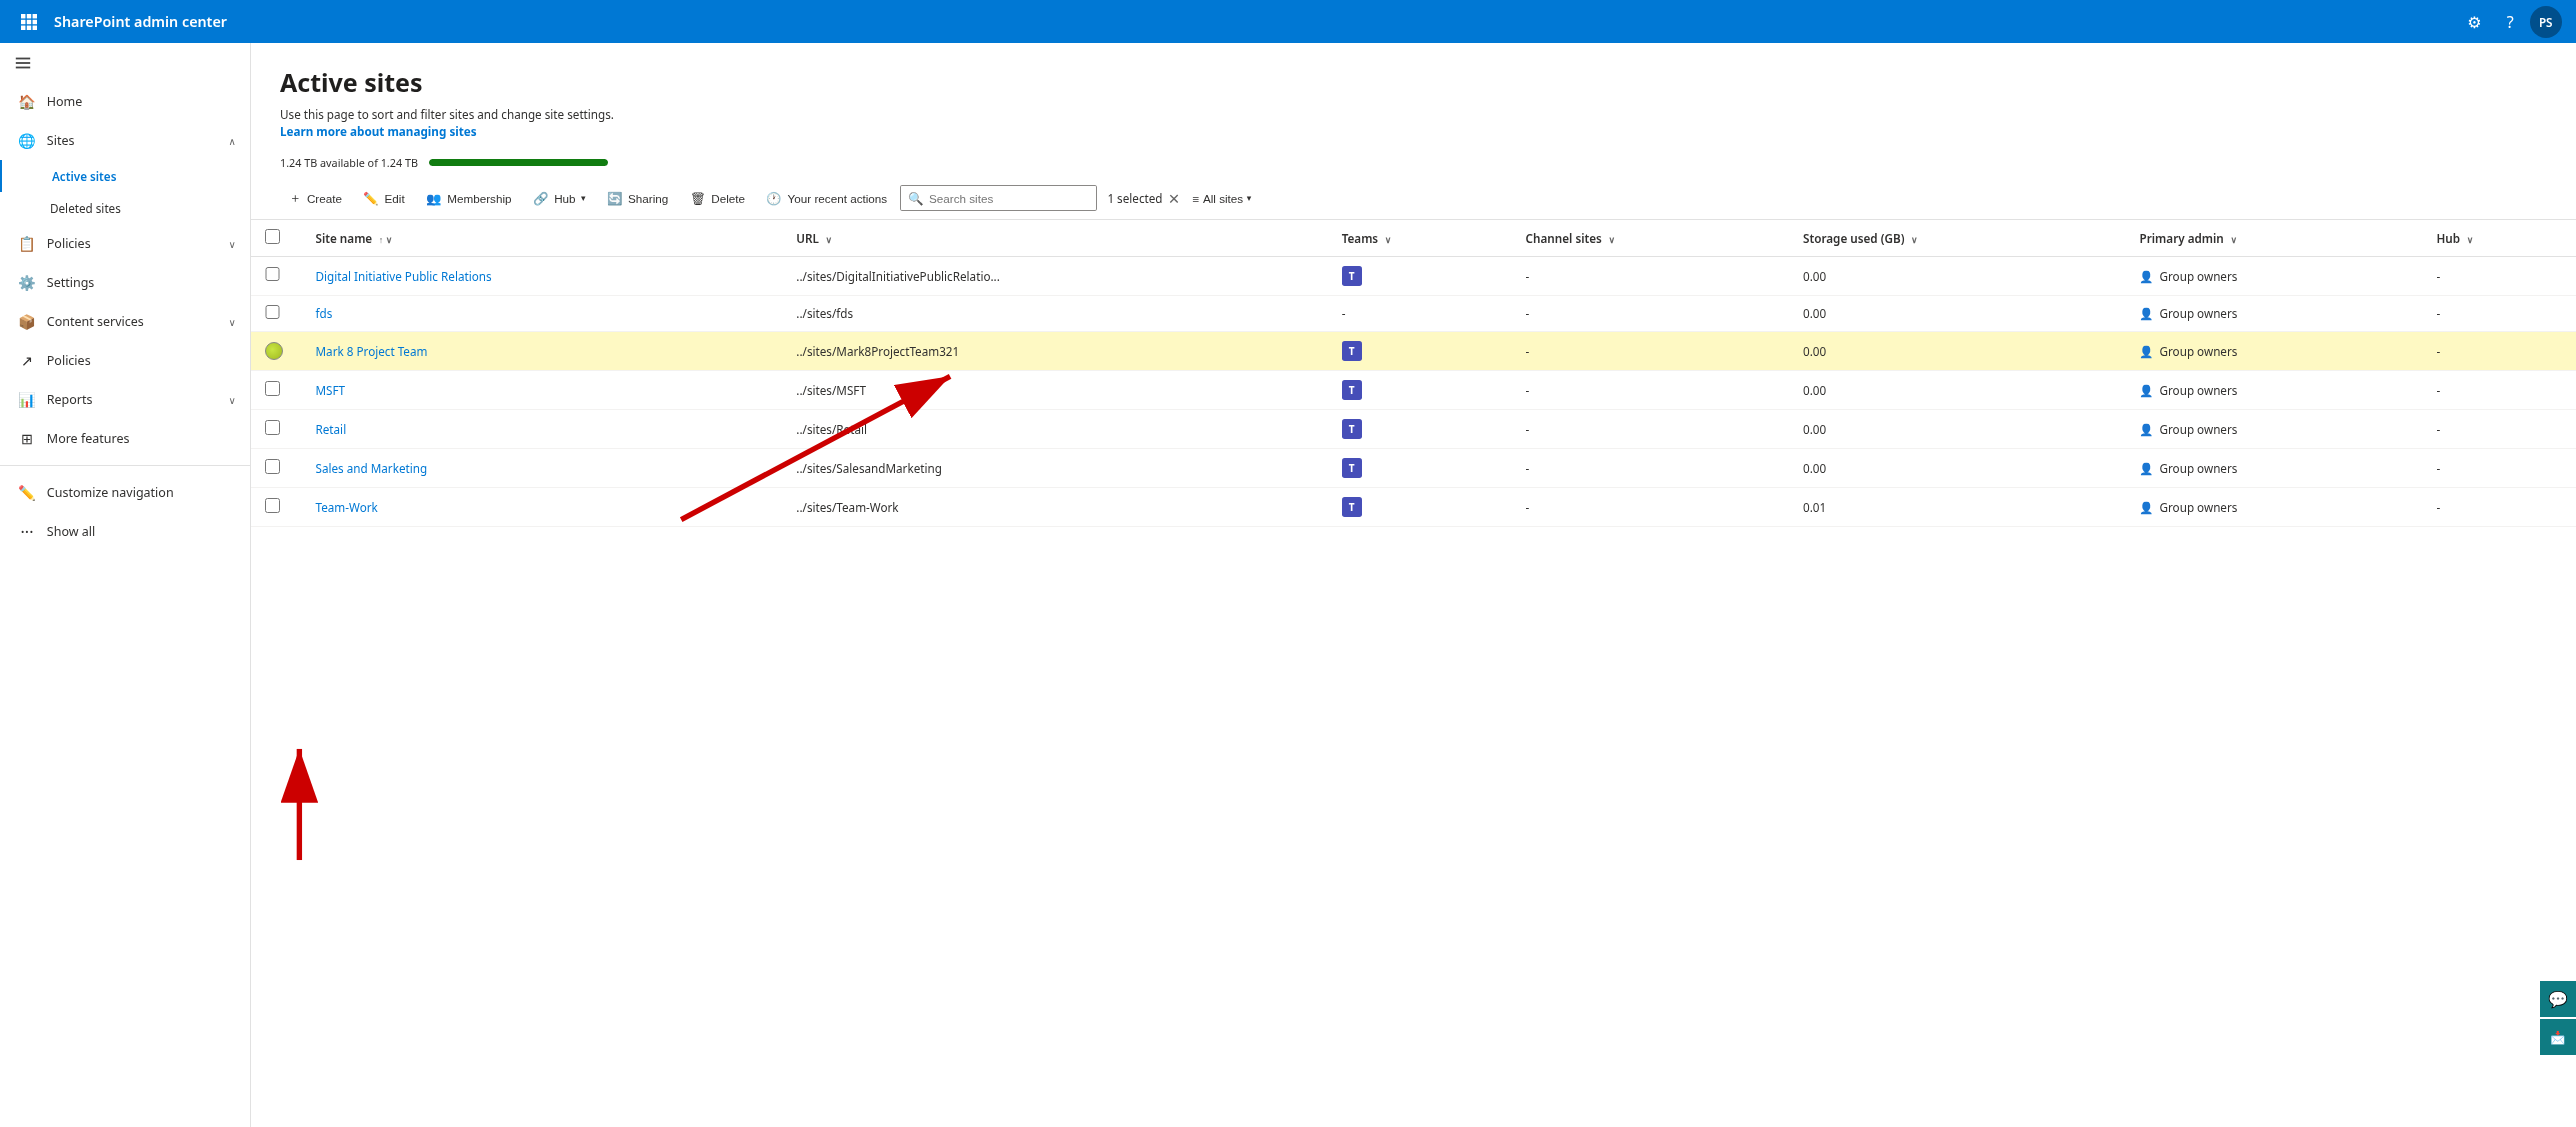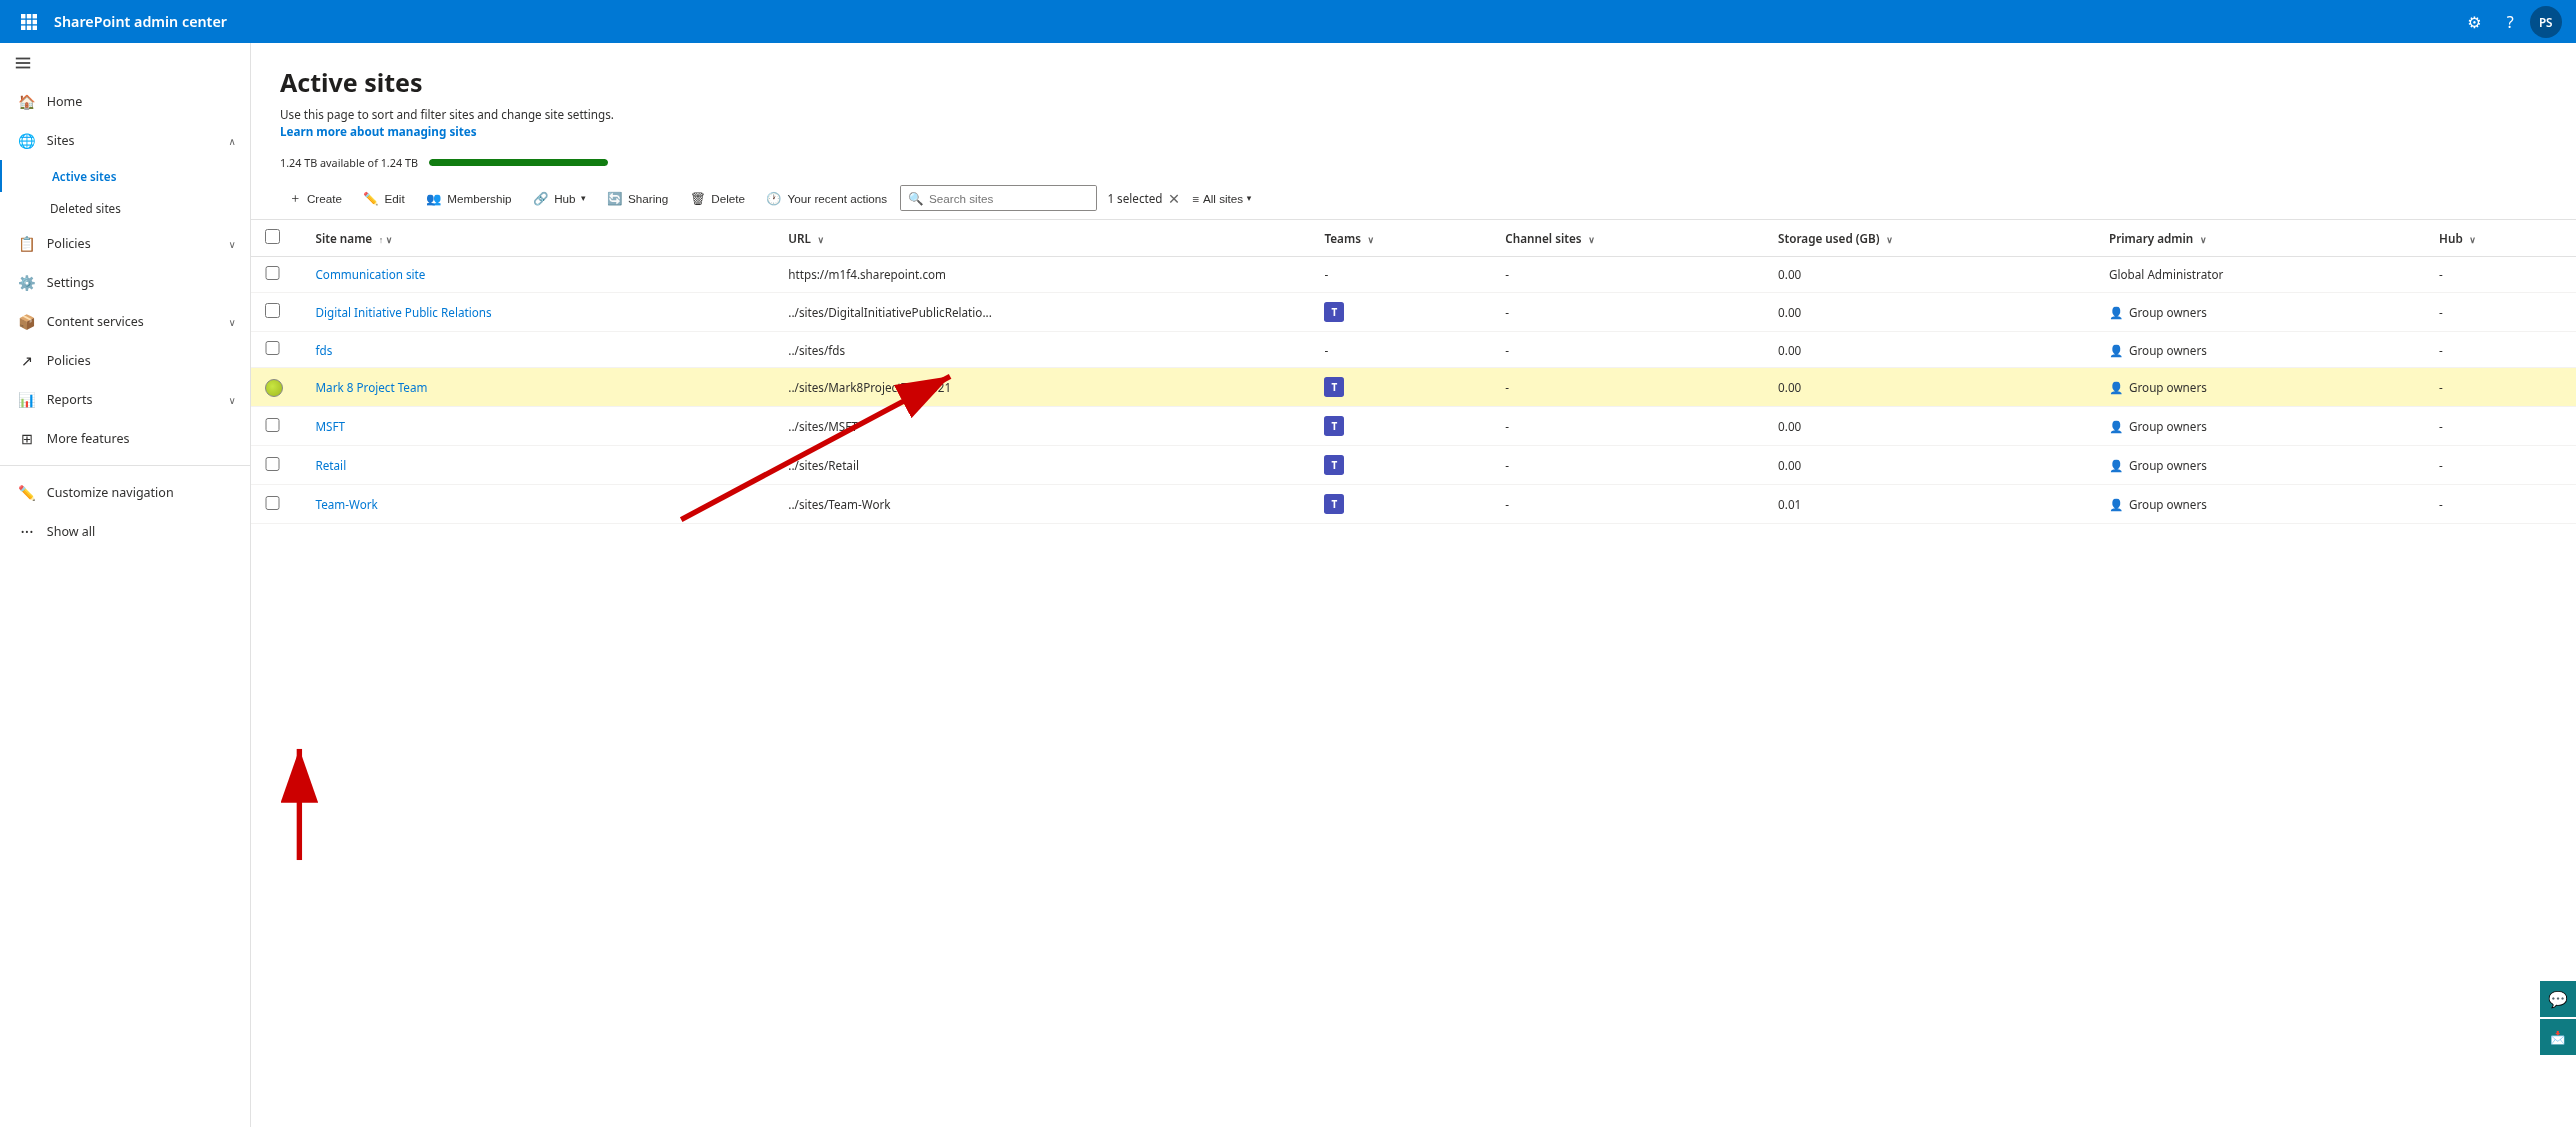--- a/index.html
+++ b/index.html
@@ -396,30 +396,20 @@
               <span>Primary admin</span>
               <span class="sort-icon">∨</span>
             </th>
             <th>
               <span>Hub</span>
               <span class="sort-icon">∨</span>
             </th>
           </tr>
         </thead>
         <tbody id="table-body">
-        <tr>
-              <td class="check-col"><input type="checkbox" class="row-checkbox" style=""></td>
-              <td><a href="#" class="site-name-link">Communication site</a></td>
-              <td class="url-text">https://m1f4.sharepoint.com</td>
-              <td>-</td>
-              <td>-</td>
-              <td>0.00</td>
-              <td>Global Administrator</td>
-              <td>-</td>
-            </tr>
             <tr>
               <td class="check-col"><input type="checkbox" class="row-checkbox" style=""></td>
               <td><a href="#" class="site-name-link">Digital Initiative Public Relations</a></td>
               <td class="url-text">../sites/DigitalInitiativePublicRelatio...</td>
               <td><span style="display: inline-flex; align-items: center; justify-content: center; width: 20px; height: 20px; background: rgb(70, 78, 184); border-radius: 2.7px; color: white; font-size: 10px; font-weight: 700;">T</span></td>
               <td>-</td>
               <td>0.00</td>
               <td><span style="color:#666;margin-right:5.4px;">👤</span><span>Group owners</span></td>
               <td>-</td>
             </tr>
@@ -450,20 +440,30 @@
               <td><span style="display: inline-flex; align-items: center; justify-content: center; width: 20px; height: 20px; background: rgb(70, 78, 184); border-radius: 2.7px; color: white; font-size: 10px; font-weight: 700;">T</span></td>
               <td>-</td>
               <td>0.00</td>
               <td><span style="color:#666;margin-right:5.4px;">👤</span><span>Group owners</span></td>
               <td>-</td>
             </tr>
             <tr>
               <td class="check-col"><input type="checkbox" class="row-checkbox" style=""></td>
               <td><a href="#" class="site-name-link">Retail</a></td>
               <td class="url-text">../sites/Retail</td>
+              <td><span style="display: inline-flex; align-items: center; justify-content: center; width: 20px; height: 20px; background: rgb(70, 78, 184); border-radius: 2.7px; color: white; font-size: 10px; font-weight: 700;">T</span></td>
+              <td>-</td>
+              <td>0.00</td>
+              <td><span style="color:#666;margin-right:5.4px;">👤</span><span>Group owners</span></td>
+              <td>-</td>
+            </tr>
+            <tr>
+              <td class="check-col"><input type="checkbox" class="row-checkbox" style=""></td>
+              <td><a href="#" class="site-name-link">Sales and Marketing</a></td>
+              <td class="url-text">../sites/SalesandMarketing</td>
               <td><span style="display: inline-flex; align-items: center; justify-content: center; width: 20px; height: 20px; background: rgb(70, 78, 184); border-radius: 2.7px; color: white; font-size: 10px; font-weight: 700;">T</span></td>
               <td>-</td>
               <td>0.00</td>
               <td><span style="color:#666;margin-right:5.4px;">👤</span><span>Group owners</span></td>
               <td>-</td>
             </tr>
             <tr>
               <td class="check-col"><input type="checkbox" class="row-checkbox" style=""></td>
               <td><a href="#" class="site-name-link">Team-Work</a></td>
               <td class="url-text">../sites/Team-Work</td>

